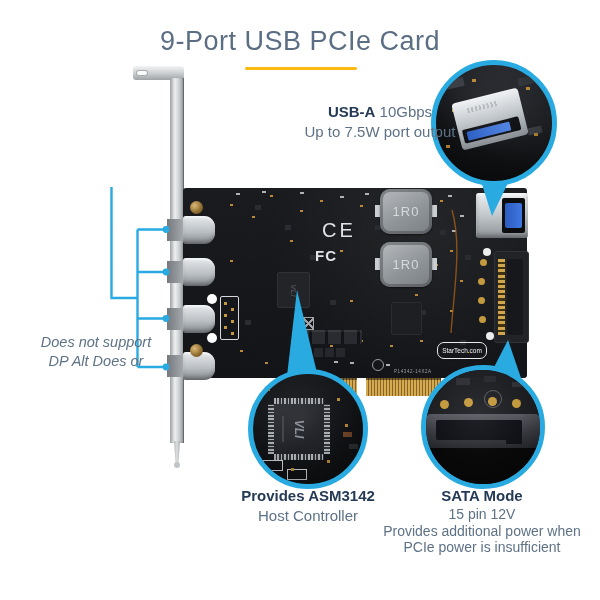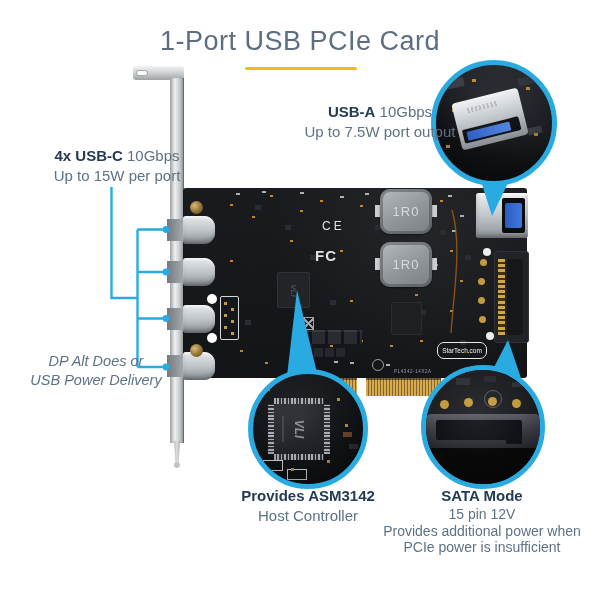--- a/index.html
+++ b/index.html
@@ -49,21 +49,21 @@
   .fp-dots{left:224px;top:302px;width:3px;height:3px;background:#c49a3f;
         box-shadow:7px 6px #c49a3f,0 12px #c49a3f,7px 18px #c49a3f,0 24px #c49a3f,7px 30px #c49a3f;}
 
   .inductor{left:380px;width:52px;height:45px;border-radius:10px;
         background:linear-gradient(150deg,#b7bbbe,#90959a 55%,#7a7f84);
         box-shadow:inset 0 0 0 3px rgba(55,57,61,.4),0 1px 2px rgba(0,0,0,.5);
         display:flex;align-items:center;justify-content:center;
         color:#d6d9db;font-size:13px;letter-spacing:1px;}
   .ind-pad{width:5px;height:12px;background:#caced1;}
 
-  .ce{left:322px;top:219px;font-size:12px;letter-spacing:3px;color:#e0e2e3;text-align:right;}
+  .ce{left:322px;top:219px;font-size:20px;letter-spacing:3px;color:#e0e2e3;text-align:right;}
   .fcc{left:315px;top:247px;font-size:15px;font-weight:bold;color:#e2e3e4;letter-spacing:1px;}
 
   .chip-vli{left:277px;top:272px;width:31px;height:34px;background:#232428;border:1px solid #303136;
         border-radius:2px;display:flex;align-items:center;justify-content:center;}
   .chip-vli span{font-size:8px;font-weight:bold;font-style:italic;color:#4b4e55;transform:rotate(90deg);}
   .chip-2{left:391px;top:302px;width:29px;height:31px;background:#1e1f22;border:1px solid #2b2c30;border-radius:2px;}
   .chip-row1{left:296px;top:330px;width:66px;height:14px;border-radius:2px;
         background:repeating-linear-gradient(90deg,#2a2b30 0 13px,#121316 13px 16px);
         box-shadow:inset 0 2px rgba(255,255,255,.07);}
   .chip-row2{left:303px;top:348px;width:42px;height:9px;
@@ -159,21 +159,21 @@
         background:linear-gradient(180deg,#5a5b63,#3c3d44 55%,#2a2b31);}
   .s-slot{left:10px;top:6px;width:86px;height:20px;background:#121318;border-radius:2px;}
   .s-key{left:80px;top:12px;width:16px;height:18px;background:#121318;}
   .s-bot{left:0;top:78px;width:114px;height:36px;background:#09090a;}
 </style>
 </head>
 <body>
 
 <div class="stage">
 
-  <div class="abs title">1-Port USB PCIe Card</div>
+  <div class="abs title">9-Port USB PCIe Card</div>
   <div class="abs underline"></div>
 
   <div class="abs hook"></div>
   <div class="abs hook-slot"></div>
   <div class="abs bracket"></div>
   <div class="abs bracket-pin"></div>
   <div class="abs pin-tip"></div>
 
   <div class="abs pcb"></div>
   <div class="abs gold gold1"></div>
@@ -303,29 +303,24 @@
     </div>
     <div class="abs s-bot"></div>
     <div class="vignette"></div>
   </div>
 
   <div class="ann" style="left:285px;top:102px;width:190px">
     <b>USB-A</b><span> 10Gbps</span><br>
     <span>Up to 7.5W port output</span>
   </div>
 
-  <div class="ann" style="left:17px;top:146px;width:200px">
-    <b>4x USB-C</b><span> 10Gbps</span><br>
-    <span>Up to 15W per port</span>
-  </div>
 
   <div class="ann note" style="left:-4px;top:333px;width:200px">
-    <br>
+    <span>Does not support</span><br>
     <span>DP Alt Does or</span><br>
-    <span>USB Power Delivery</span>
   </div>
 
   <div class="ann" style="left:208px;top:486px;width:200px">
     <b>Provides ASM3142</b><br>
     <span>Host Controller</span>
   </div>
 
   <div class="ann" style="left:362px;top:486px;width:240px">
     <b>SATA Mode</b>
     <span class="small">15 pin 12V</span>

